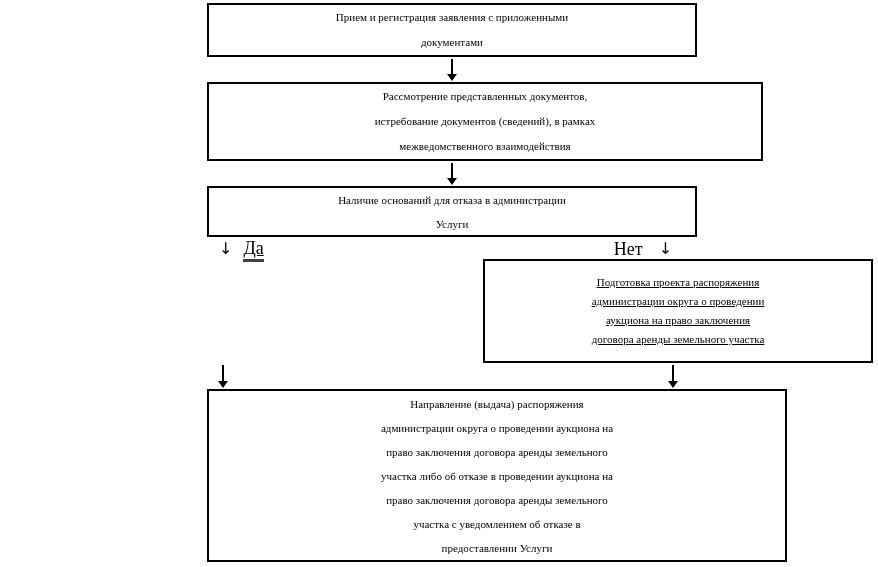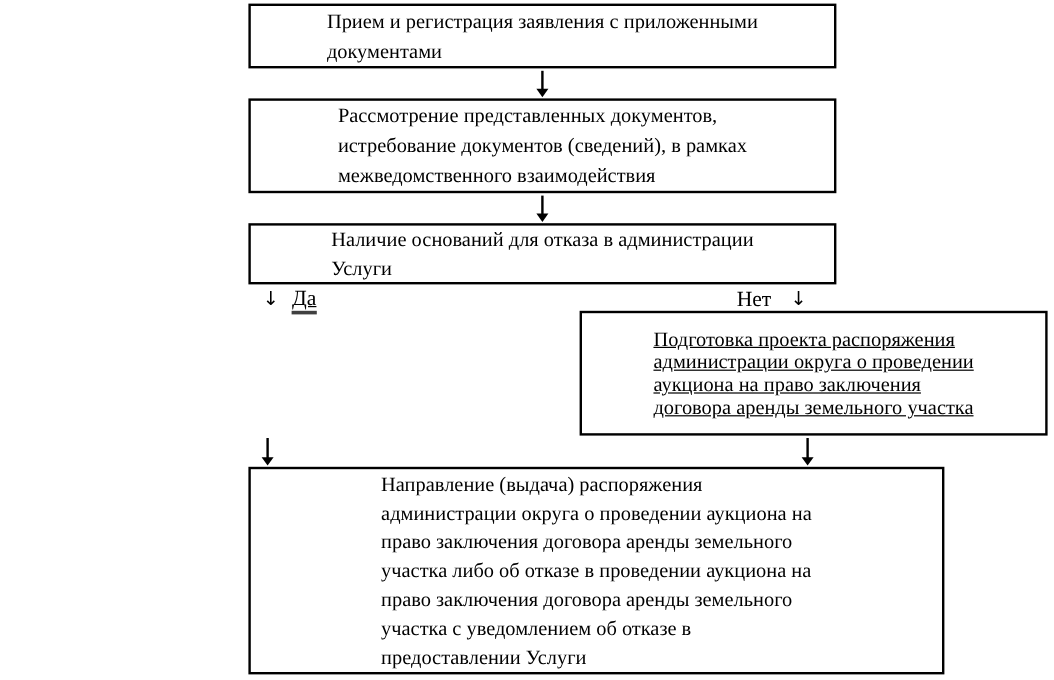--- a/index.html
+++ b/index.html
@@ -17,30 +17,30 @@
     overflow: hidden;
   }
   .box {
     position: absolute;
     box-sizing: border-box;
     border: 2px solid #000000;
     background: #ffffff;
     display: flex;
     align-items: center;
     justify-content: center;
-    text-align: left;
-    font-size: 17px;
+    text-align: center;
+    font-size: 11px;
     line-height: 25px;
     padding: 0 20px;
   }
   .box span {
     white-space: pre-line;
   }
   .b1 { left: 207px; top: 3px;   width: 490px; height: 54px; }
-  .b2 { left: 207px; top: 82px;  width: 490px; height: 79px; }
+  .b2 { left: 207px; top: 82px;  width: 556px; height: 79px; }
   .b3 { left: 207px; top: 186px; width: 490px; height: 51px; line-height: 24px; }
   .bL { left: 3px;   top: 261px; width: 452px; height: 99px; }
   .bR { left: 483px; top: 259px; width: 390px; height: 104px; line-height: 19px; text-decoration: underline; }
   .bB { left: 207px; top: 389px; width: 580px; height: 173px; line-height: 24px; }
 
   
   .arrow {
     position: absolute;
     width: 12px;
     display: flex;

